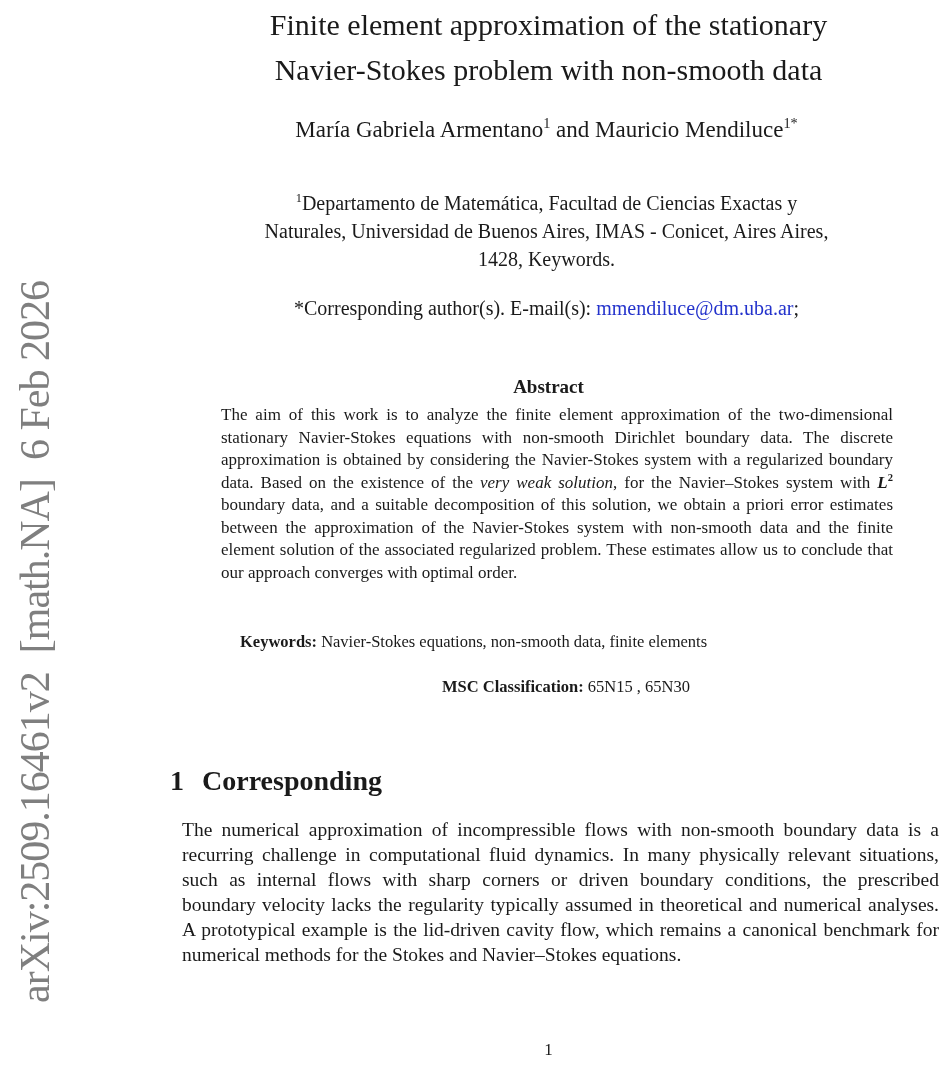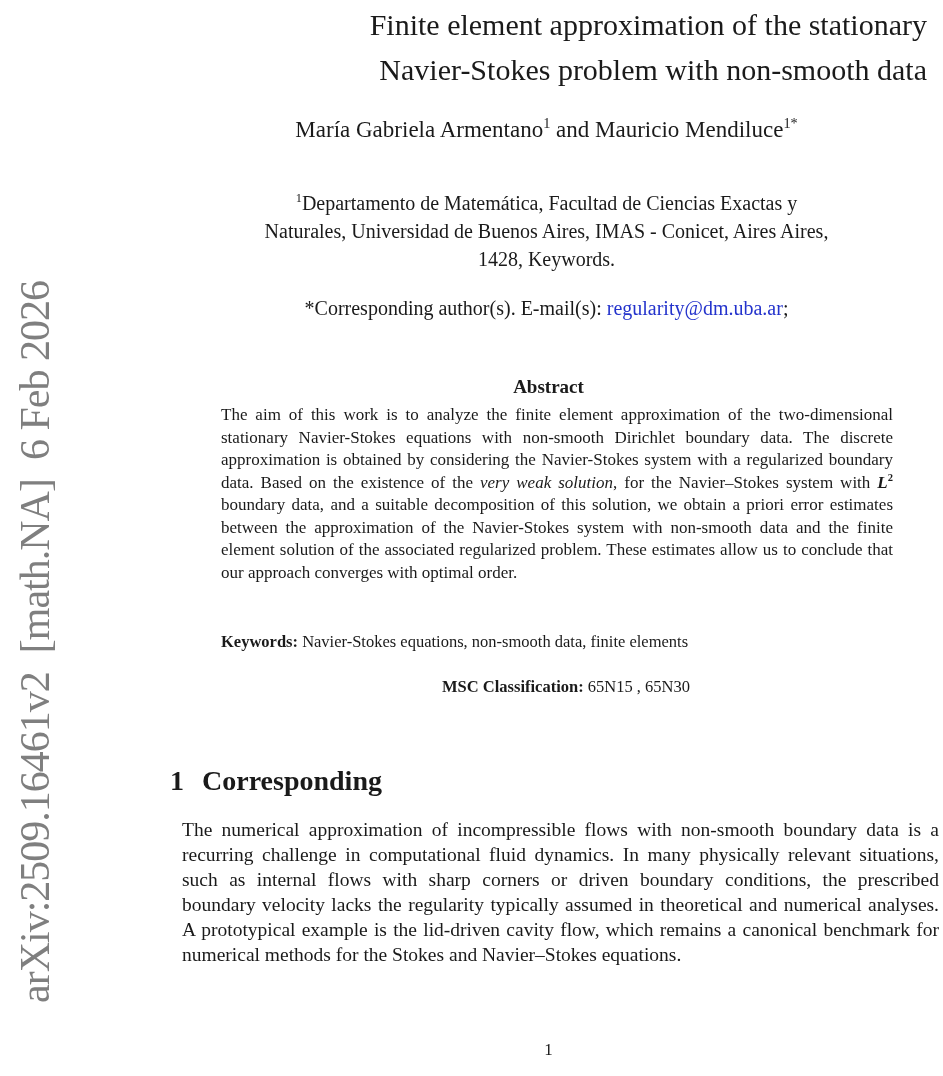--- a/index.html
+++ b/index.html
@@ -10,21 +10,21 @@
     font-family:"Liberation Serif", serif; color:#1a1a1a;
   }
   .watermark {
     position:absolute; left:6px; top:1003px;
     transform:rotate(-90deg); transform-origin:0 0;
     font-size:42px; line-height:58px; letter-spacing:-1px;
     color:#7f7f7f; white-space:pre;
   }
   .title {
     position:absolute; top:2px; left:170px; width:757px;
-    text-align:right; font-size:30px; line-height:45px; font-weight:normal;
+    text-align:center; font-size:30px; line-height:45px; font-weight:normal;
   }
   .authors {
     position:absolute; top:117px; left:150px; width:793px;
     text-align:center; font-size:23px;
   }
   sup { font-size:62%; line-height:0; vertical-align:super; }
   .affiliation {
     position:absolute; top:165px; left:150px; width:793px;
     text-align:center; font-size:20px; line-height:28px;margin-top:24px;
   }
@@ -40,21 +40,21 @@
   .abstract-body {
     position:absolute; top:404px; left:221px; width:672px;
     font-size:17px; line-height:22.5px; text-align:justify;
   }
   .abstract-body .it { font-style:italic;margin-top:28px; }
   .abstract-body .bsym { font-weight:bold; font-style:italic; }
   .abstract-body .bsup { font-weight:bold; font-style:normal; }
   .keywords, .msc {
     position:absolute; left:221px; width:690px; font-size:16.5px;
   }
-  .keywords { top:632px; }
+  .keywords { top:632px;margin-left:19px; }
   .msc { top:677px;text-align:center; }
   .lbl { font-weight:bold; }
   .section-heading {
     position:absolute; top:765px; left:170px;
     font-size:28px; font-weight:bold;
   }
   .secnum { margin-right:18px; }
   .intro {
     position:absolute; top:817px; left:182px; width:757px;
     font-size:19.5px; line-height:25px; text-align:justify;
@@ -70,21 +70,21 @@
 <div class="page">
 
   <div class="watermark">arXiv:2509.16461v2  [math.NA]  6 Feb 2026</div>
 
   <h1 class="title"><span>Finite element approximation of the stationary</span><br><span>Navier-Stokes problem with non-smooth data</span></h1>
 
   <div class="authors"><span>María Gabriela Armentano</span><sup>1</sup><span> and </span><span>Mauricio Mendiluce</span><sup>1*</sup></div>
 
   <div class="affiliation"><sup>1</sup><span>Departamento de Matemática, Facultad de Ciencias Exactas y</span><br><span>Naturales, Universidad de Buenos Aires, IMAS - Conicet, Aires Aires,</span><br><span>1428, Keywords.</span></div>
 
-  <div class="corresponding"><span>*Corresponding author(s). E-mail(s): </span><a class="email">regularity@dm.uba.ar</a><span>;</span></div>
+  <div class="corresponding"><span>*Corresponding author(s). E-mail(s): </span><a class="email">mmendiluce@dm.uba.ar</a><span>;</span></div>
 
   <div class="abstract-heading">Abstract</div>
 
   <p class="abstract-body"><span>The aim of this work is to analyze the finite element approximation of the two-dimensional stationary Navier-Stokes equations with non-smooth Dirichlet boundary data. The discrete approximation is obtained by considering the Navier-Stokes system with a regularized boundary data. Based on the existence of the </span><span class="it">very weak solution</span><span>, for the Navier–Stokes system with </span><span class="bsym">L</span><sup class="bsup">2</sup><span> boundary data, and a suitable decomposition of this solution, we obtain a priori error estimates between the approximation of the Navier-Stokes system with non-smooth data and the finite element solution of the associated regularized problem. These estimates allow us to conclude that our approach converges with optimal order.</span></p>
 
   <div class="keywords"><span class="lbl">Keywords:</span><span> Navier-Stokes equations, non-smooth data, finite elements</span></div>
 
   <div class="msc"><span class="lbl">MSC Classification:</span><span> 65N15 , 65N30</span></div>
 
   <h2 class="section-heading"><span class="secnum">1</span><span>Corresponding</span></h2>

